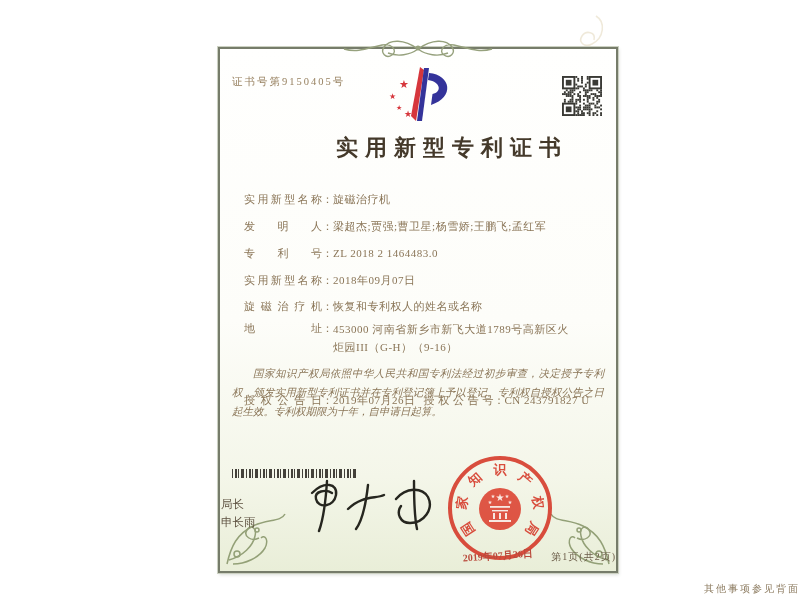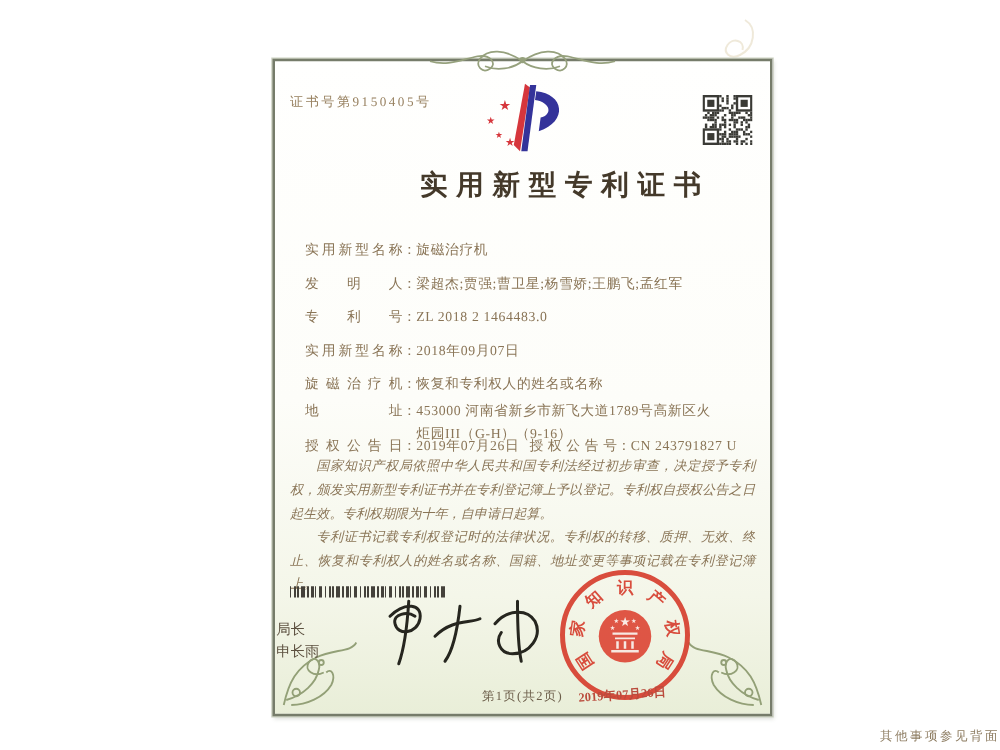--- a/index.html
+++ b/index.html
@@ -16,33 +16,33 @@
     background:linear-gradient(180deg,#fffffe 0%,#fdfdf9 52%,#f4f6e9 82%,#e9eed8 100%);
   }
   .frame > div, .frame > svg {position:absolute;}
   .certno{left:12px;top:26px;font-size:10.5px;color:#97805f;letter-spacing:2px;white-space:nowrap;}
   .logo{left:50%;top:16px;transform:translateX(-50%);}
   .qr{right:14px;top:27px;width:40px;height:40px;}
   .title{left:0;top:84px;width:100%;text-align:center;font-size:22px;font-weight:bold;
          color:#44392a;letter-spacing:7px;white-space:nowrap;margin-left:34px;}
   .row{left:24px;right:12px;font-size:11px;color:#8a7557;white-space:nowrap;}
   .lbl{display:inline-block;width:78px;text-align:justify;text-align-last:justify;}
-  .lbl2{display:inline-block;width:70px;text-align:justify;text-align-last:justify;}
+  .lbl2{display:inline-block;width:70px;text-align:justify;text-align-last:justify;margin-top:44px;}
   .val{letter-spacing:.5px;}
   .val-addr{display:inline-block;width:242px;vertical-align:top;white-space:normal;line-height:1.6;}
   .grant-gap{display:inline-block;width:8px;}
   .paras{left:12px;right:12px;top:316px;font-size:10.5px;line-height:1.8;color:#8a7557;font-style:italic;}
   .paras p{margin:0;text-indent:2em;text-align:justify;}
   .barcode{left:12px;top:420px;width:124px;height:9px;
     background:repeating-linear-gradient(90deg,#44413a 0 1px,transparent 1px 3px,#44413a 3px 5px,
       transparent 5px 6px,#44413a 6px 7px,transparent 7px 9px,#44413a 9px 12px,transparent 12px 14px);}
   .official{left:1px;top:446px;font-size:11.5px;color:#5d5140;line-height:18px;}
   .sig{left:76px;top:426px;}
   .seal{left:224px;top:404px;width:112px;height:116px;}
-  .pagefoot{left:0;bottom:7px;width:100%;text-align:center;font-size:10px;color:#6b5d49;letter-spacing:1px;}
+  .pagefoot{left:0;bottom:7px;width:100%;text-align:right;font-size:10px;color:#6b5d49;letter-spacing:1px;}
   .backnote{position:absolute;left:0;top:582px;width:800px;text-align:right;
             font-size:10px;color:#8d7c61;letter-spacing:2px;}
   .fl-bl{left:3px;bottom:3px;}
   .fl-br{right:3px;bottom:3px;transform:scaleX(-1);}
   .fl-top{left:50%;top:-14px;transform:translateX(-50%);}
   .ghost{position:absolute;left:566px;top:12px;opacity:.45;}
 </style>
 </head>
 <body>
 
@@ -267,21 +267,20 @@
   </div>
   <div class="row" style="top:272px">
     <span class="lbl">地址</span><span>：</span><span class="val val-addr">453000 河南省新乡市新飞大道1789号高新区火炬园III（G-H）（9-16）</span>
   </div>
   <div class="row" style="top:300px">
     <span class="lbl">授权公告日</span><span>：</span><span class="val">2019年07月26日</span><span class="grant-gap"></span><span class="lbl2">授权公告号</span><span>：</span><span class="val">CN 243791827 U</span>
   </div>
 
   <div class="paras">
     <p>国家知识产权局依照中华人民共和国专利法经过初步审查，决定授予专利权，颁发实用新型专利证书并在专利登记簿上予以登记。专利权自授权公告之日起生效。专利权期限为十年，自申请日起算。</p>
-    <p>专利证书记载专利权登记时的法律状况。专利权的转移、质押、无效、终止、恢复和专利权人的姓名或名称、国籍、地址变更等事项记载在专利登记簿上。</p>
   </div>
 
   <div class="barcode"></div>
 
   <div class="official">
     <div>局长</div>
     <div>申长雨</div>
   </div>
 
   <svg class="sig" width="150" height="64" viewBox="0 0 150 64">

